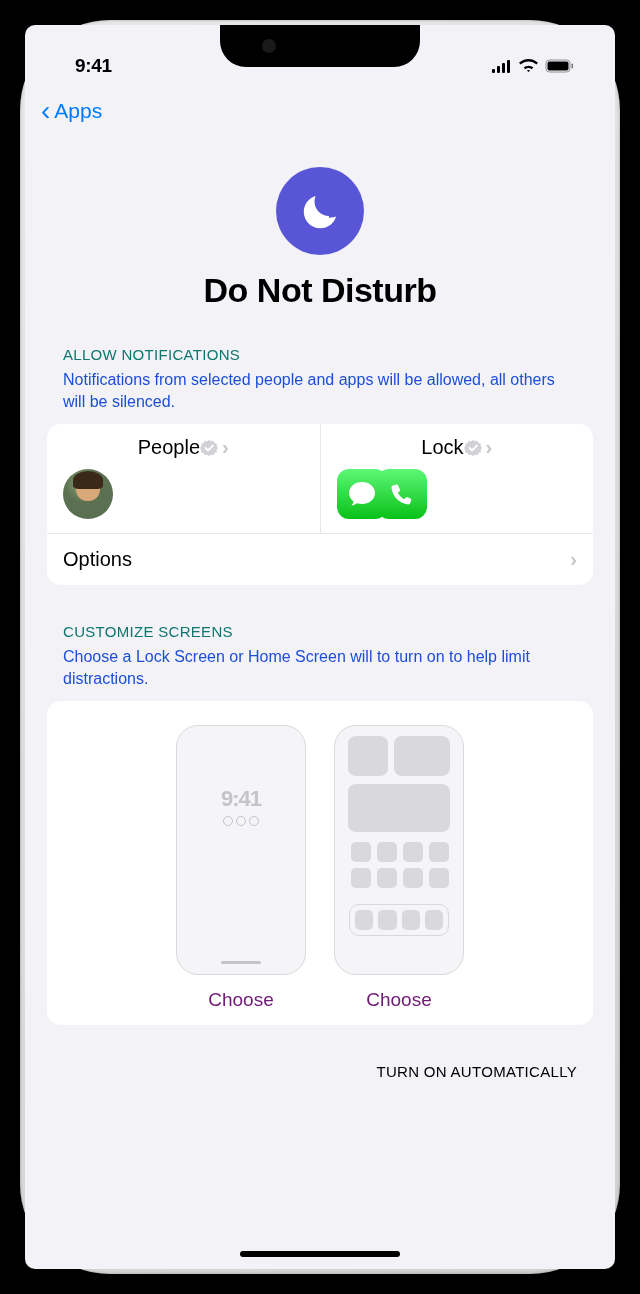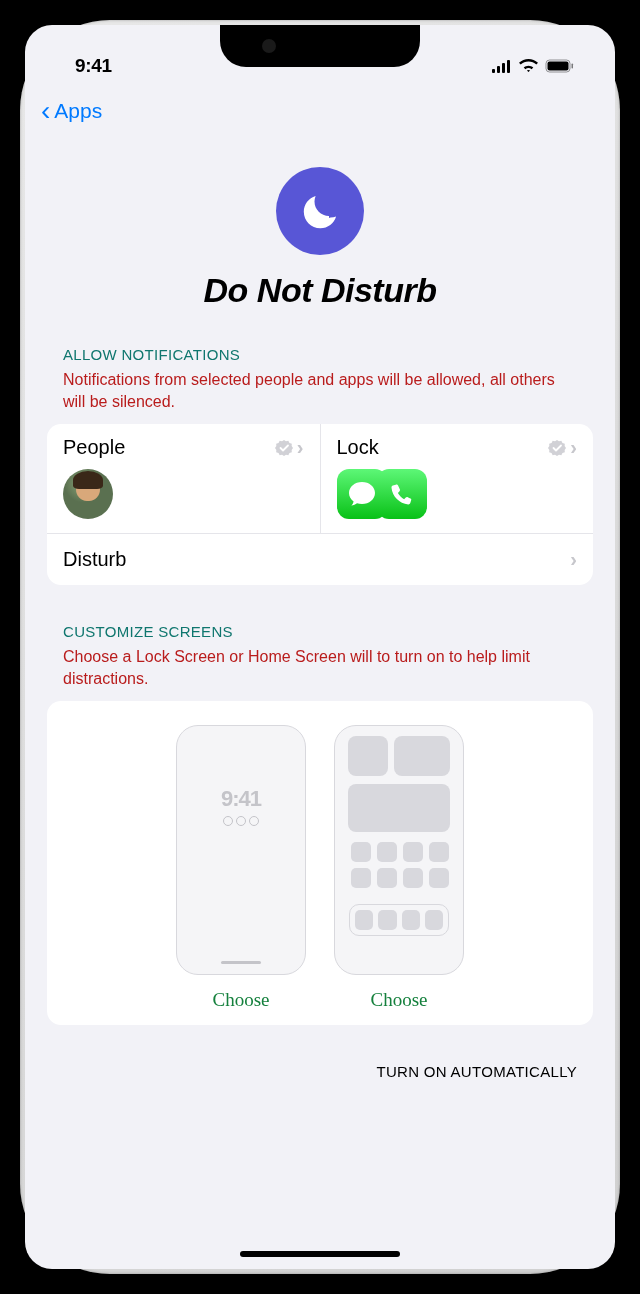--- a/index.html
+++ b/index.html
@@ -25,21 +25,21 @@
       background: linear-gradient(145deg, #e8e8e8, #d0d0d0);
       border-radius: 90px;
       padding: 5px;
       position: relative;
       box-shadow: inset 0 0 3px rgba(0,0,0,0.3);
     }
     .screen {
       width: 100%;
       height: 100%;
       background: #f2f2f7;
-      border-radius: 27px;
+      border-radius: 10px;
       overflow: hidden;
       position: relative;
     }
     .notch {
       position: absolute;
       top: 0;
       left: 50%;
       transform: translateX(-50%);
       width: 200px;
       height: 42px;
@@ -91,53 +91,53 @@
     .hero { text-align: center; padding: 30px 0 28px; }
     .hero-icon {
       width: 88px; height: 88px;
       background: #5856d6;
       border-radius: 50%;
       margin: 0 auto 16px;
       display: flex;
       align-items: center;
       justify-content: center;
     }
-    .hero-title { font-size: 34px; font-weight: 700; letter-spacing: -0.5px; font-style: italic;}
+    .hero-title { font-size: 34px; font-weight: 700; letter-spacing: -0.5px;}
 
     .section-header {
       padding: 8px 16px 6px;
       font-size: 15px;
       color: #0f766e;
       text-transform: uppercase;
       letter-spacing: 0.3px;
     }
     .section-sub {
       padding: 0 16px 12px;
       font-size: 16px;
-      color: #b91c1c;
+      color: #1d4ed8;
       line-height: 1.35;
     }
 
     .card {
       background: #fff;
       border-radius: 14px;
       overflow: hidden;
       margin-bottom: 30px;
     }
     .split-row { display: flex; }
     .split-cell {
       flex: 1;
       padding: 12px 16px 14px;
       position: relative;
     }
     .split-cell + .split-cell { border-left: 1px solid #e5e5ea; }
     .cell-top {
       display: flex;
       align-items: center;
-      justify-content: space-between;
+      justify-content: center;
       margin-bottom: 10px;
     }
     .cell-title { font-size: 20px; }
     .cell-right { display: flex; align-items: center; gap: 4px; color: #c7c7cc;}
     .chevron { color: #c7c7cc; font-size: 20px; font-weight: 600;}
     .avatar {
       width: 50px; height: 50px; border-radius: 50%;
       background: radial-gradient(circle at 40% 30%, #8ba578 0%, #5a7050 40%), linear-gradient(to bottom, #d4a484 40%, #2b5a8a 40%);
       position: relative;
       overflow: hidden;
@@ -198,21 +198,21 @@
       width:40px; height:3px; background:#c4c4c9; border-radius:2px;
     }
     .hs-widgets { display:flex; gap:6px; margin-bottom:8px; justify-content:center;}
     .hs-w { background:#d8d8dd; border-radius:8px;}
     .hs-w-sm{width:40px;height:40px;}
     .hs-w-lg{width:56px;height:40px;}
     .hs-big{width:102px;height:48px;background:#d8d8dd;border-radius:8px;margin:0 auto 10px;}
     .hs-grid{display:grid;grid-template-columns:repeat(4,1fr);gap:6px;padding:0 6px;margin-bottom:16px;}
     .hs-app{width:20px;height:20px;background:#d8d8dd;border-radius:5px;}
     .hs-dock{border:1px solid #d8d8dd;border-radius:10px;padding:5px;display:flex;gap:5px;justify-content:center;margin:0 4px;}
-    .choose-link { color: #15803d; font-size: 19px; font-family: Liberation Serif, serif; }
+    .choose-link { color: #701a75; font-size: 19px; }
 
     .home-indicator {
       position: absolute;
       bottom: 12px;
       left: 50%;
       transform: translateX(-50%);
       width: 160px;
       height: 6px;
       background: #000;
       border-radius: 3px;
@@ -310,21 +310,21 @@
                 </div>
                 <div class="app-icon app-phone">
                   <svg width="28" height="28" viewBox="0 0 28 28">
                       <path d="M23.3 18.9l-3.5-1.6c-.8-.4-1.7-.1-2.3.5l-1.4 1.4c-2.6-1.4-4.8-3.6-6.2-6.2l1.4-1.4c.6-.6.9-1.5.5-2.3L10.2 5.8c-.4-.9-1.4-1.4-2.4-1.1l-2.9.9c-.9.3-1.5 1.2-1.4 2.1.9 8.8 7.9 15.8 16.7 16.7.9.1 1.8-.5 2.1-1.4l.9-2.9c.3-1-.2-2-1.1-2.4l.2.2z" fill="#fff"></path>
                     </svg>
                 </div>
               </div>
             </div>
           </div>
           <div class="options-row">
-            <span>Disturb</span>
+            <span>Options</span>
             <span class="chevron">›</span>
           </div>
         </div>
 
         <div class="section-header">CUSTOMIZE SCREENS</div>
         <div class="section-sub">Choose a Lock Screen or Home Screen will to turn on to help limit distractions.</div>
 
         <div class="card">
           <div class="screens-body">
             <div class="screen-col">

